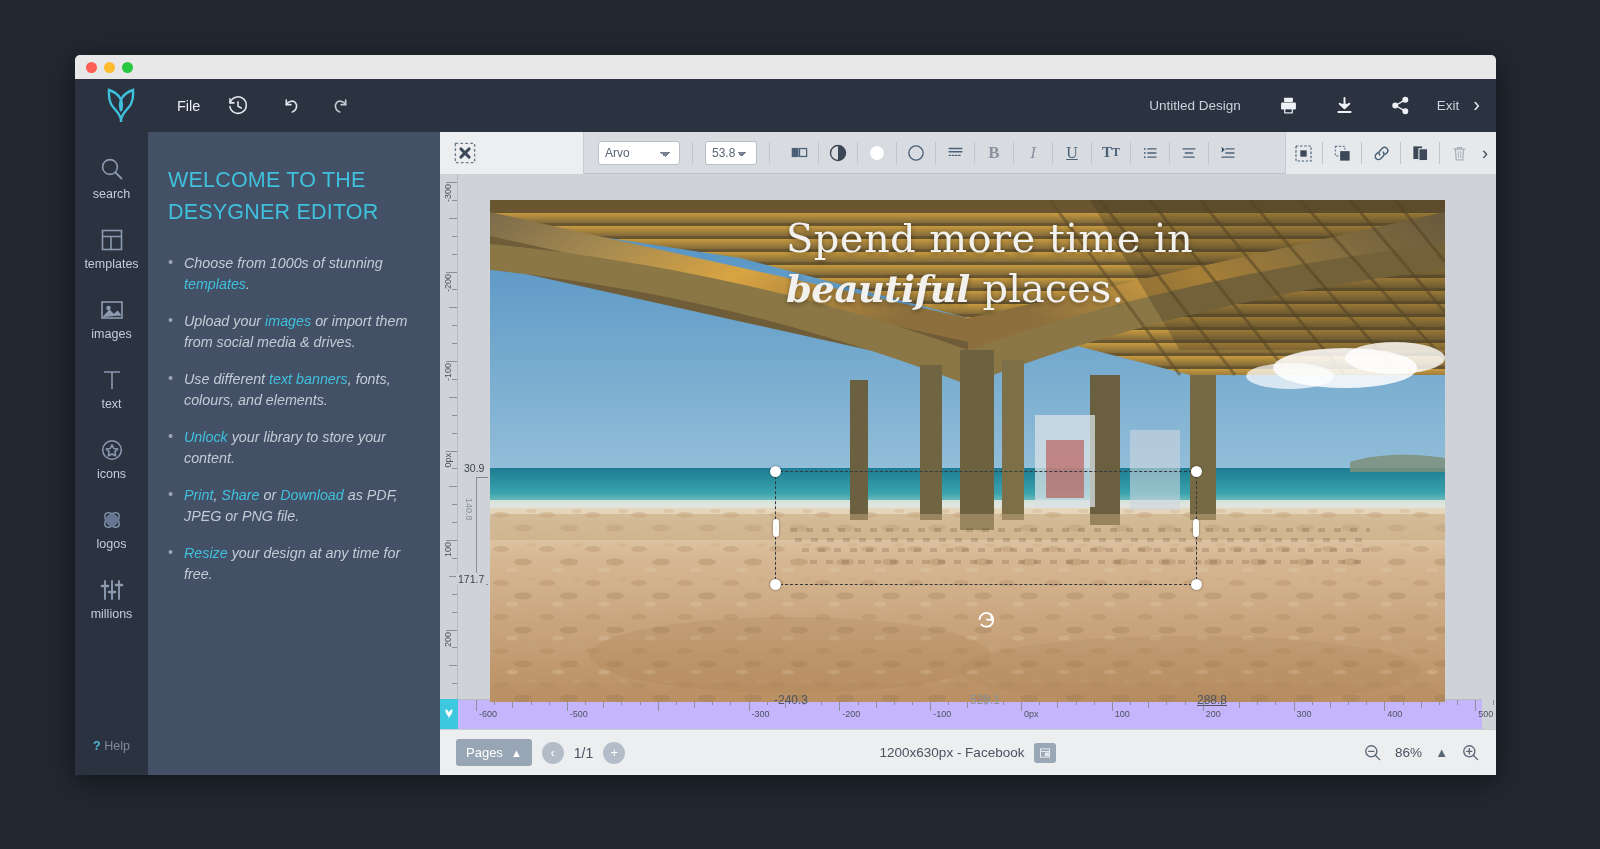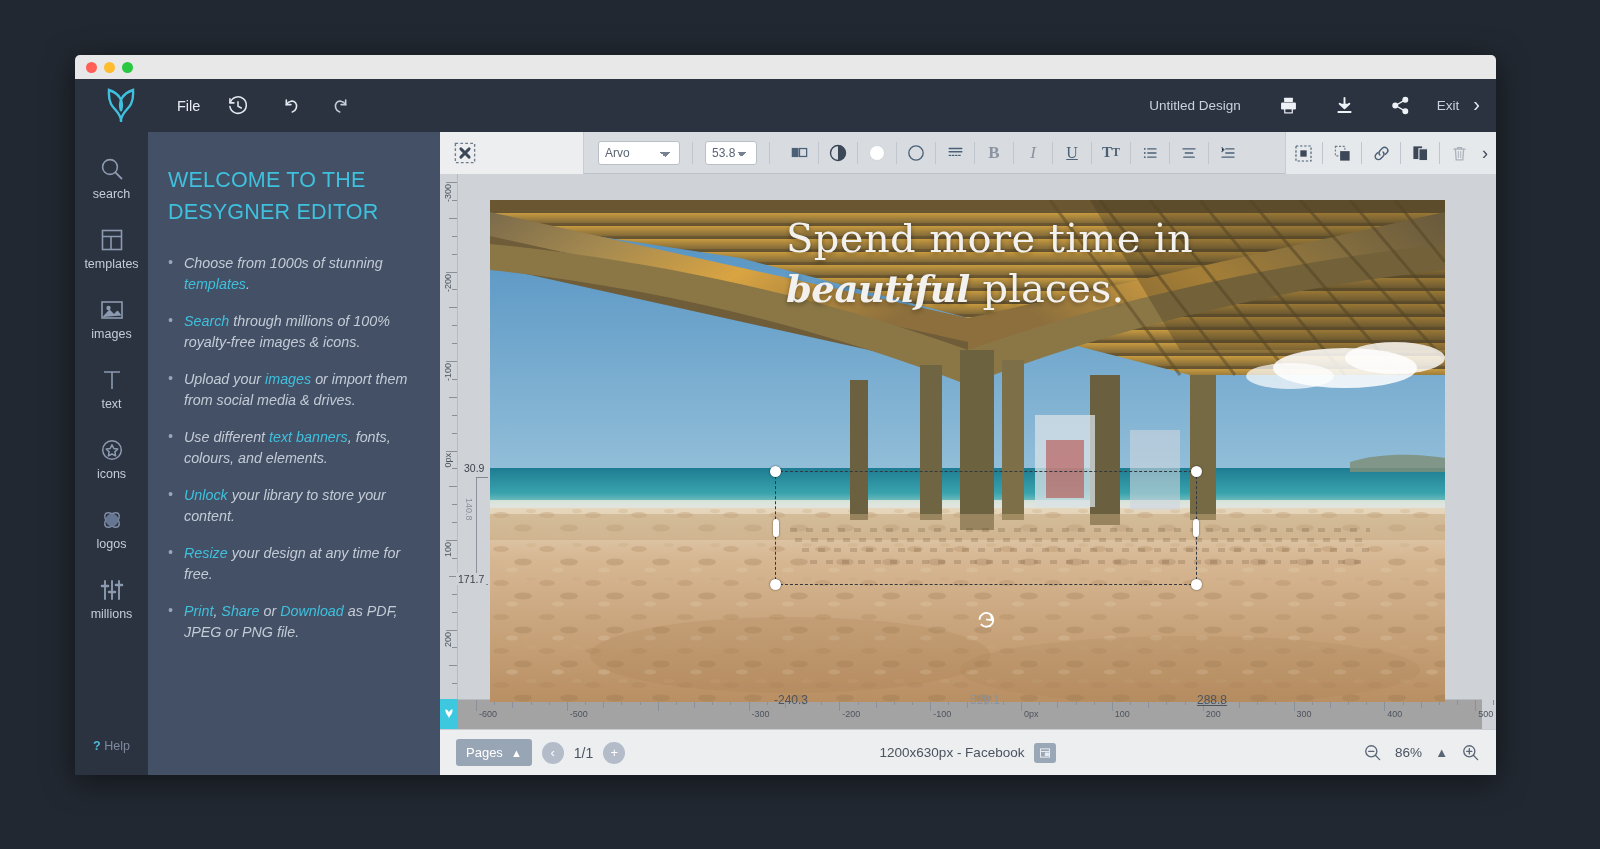--- a/index.html
+++ b/index.html
@@ -133,21 +133,21 @@
   .tb-more { color: #3c4858; font-size: 18px; padding: 0 6px; cursor: pointer; }
 
   
   .canvas-wrap { flex: 1; position: relative; background: #cfd3d8; }
   .ruler-v {
     position: absolute; left: 0; top: 0; width: 18px; bottom: 30px;
     background: #cfd3d8; border-right: 1px solid #b6bbc1;
   }
   .ruler-h {
     position: absolute; left: 18px; right: 14px; bottom: 0; height: 30px;
-    background: #a3a3a3; border-top: 1px solid #b6bbc1;
+    background: #c4b5fd; border-top: 1px solid #b6bbc1;
   }
   .ruler-corner {
     position: absolute; left: 0; bottom: 0; width: 18px; height: 30px;
     background: #3ec8e0; display: flex; align-items: center; justify-content: center;
   }
   .rv-tick { position: absolute; right: 0; height: 1px; background: #8a9099; }
   .rh-tick { position: absolute; top: 0; width: 1px; background: #8a9099; }
   .rv-num {
     position: absolute; right: 4px; font-size: 9px; color: #4d545e;
     writing-mode: vertical-rl; transform: rotate(180deg); white-space: nowrap;
@@ -370,26 +370,25 @@
       <div class="help">
         <b>?</b>
         <span>Help</span>
       </div>
     </div>
 
     <div class="welcome">
       <h1>WELCOME TO THE DESYGNER EDITOR</h1>
       <ul id="bullet-list">
           <li><span>Choose from 1000s of stunning </span><span class="lk">templates</span><span>.</span></li>
-          <li><span class="lk">Search</span><span> through millions of 100% royalty-free images &amp; icons.</span></li>
           <li><span>Upload your </span><span class="lk">images</span><span> or import them from social media &amp; drives.</span></li>
           <li><span>Use different </span><span class="lk">text banners</span><span>, fonts, colours, and elements.</span></li>
           <li><span class="lk">Unlock</span><span> your library to store your content.</span></li>
+          <li><span class="lk">Print</span><span>, </span><span class="lk">Share</span><span> or </span><span class="lk">Download</span><span> as PDF, JPEG or PNG file.</span></li>
           <li><span class="lk">Resize</span><span> your design at any time for free.</span></li>
-          <li><span class="lk">Print</span><span>, </span><span class="lk">Share</span><span> or </span><span class="lk">Download</span><span> as PDF, JPEG or PNG file.</span></li>
         </ul>
     </div>
 
     <div class="editor">
 
       <div class="toolbar">
         <div class="tb-left-pane">
           <svg class="nosel-icon" viewBox="0 0 24 24">
             <rect x="1.5" y="1.5" width="21" height="21" fill="none" stroke="#6e7b8c" stroke-width="1.5" stroke-dasharray="3 2.4"></rect>
             <path d="M7.5 7.5 L16.5 16.5 M16.5 7.5 L7.5 16.5" stroke="#3c4858" stroke-width="3.1" stroke-linecap="round"></path>

